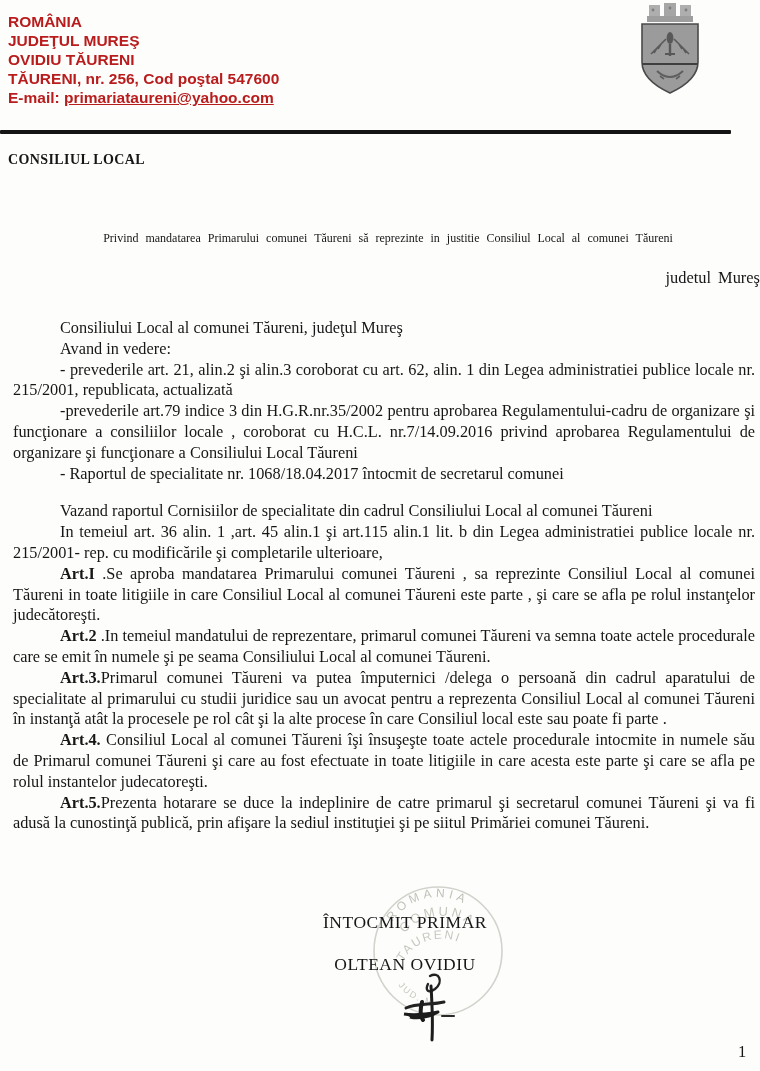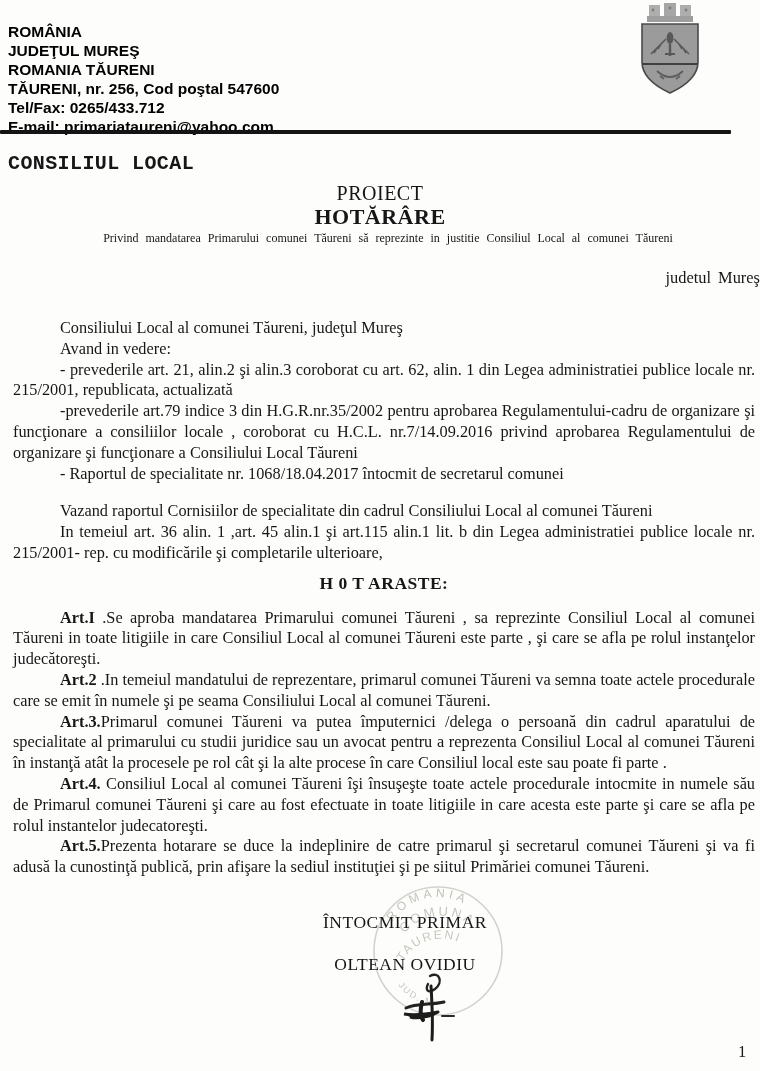--- a/index.html
+++ b/index.html
@@ -7,38 +7,38 @@
     position:relative;
     width:760px;height:1071px;
     margin:0 auto;
     background:#fdfdfc;
     color:#161616;
     overflow:hidden;
     font-family:"Liberation Serif", serif;
   }
   
   .letterhead{
-    position:absolute;top:22px;left:8px;width:520px;
+    position:absolute;top:12px;left:8px;width:520px;
     font-family:"Liberation Sans", sans-serif;
     font-weight:bold;font-size:15.5px;line-height:19px;
-    color:#000000;
+    color:#b91c1c;
   }
   .lh-line{white-space:nowrap;}
   .email{text-decoration:underline;}
   
   .coa{position:absolute;top:2px;left:636px;width:68px;height:98px;}
   
   .divider{
     position:absolute;top:130px;left:0;width:731px;height:4px;
     background:#141414;border-radius:1px;
   }
   
   .org{
     position:absolute;top:152px;left:8px;
-    font-weight:bold;font-size:20px;letter-spacing:.4px;font-family:Liberation Mono, monospace;
+    font-weight:bold;font-size:14px;letter-spacing:.4px;
   }
   .doc-type{
     position:absolute;top:182px;left:0;width:100%;
     text-align:center;font-size:20px;letter-spacing:.5px;
   }
   .doc-title{
     position:absolute;top:204px;left:0;width:100%;
     text-align:center;font-weight:bold;font-size:22px;letter-spacing:.5px;
   }
   .subtitle1{
@@ -79,23 +79,22 @@
   }
 </style>
 </head>
 <body>
 
 <div class="page">
 
   <header class="letterhead">
     <div class="lh-line">ROMÂNIA</div>
     <div class="lh-line">JUDEŢUL MUREŞ</div>
-    <div class="lh-line">ROMANIA TĂURENI</div>
+    <div class="lh-line">OVIDIU TĂURENI</div>
     <div class="lh-line">TĂURENI,  nr. 256, Cod poştal 547600</div>
-    <div class="lh-line">Tel/Fax:  0265/433.712</div>
     <div class="lh-line"><span>E-mail: </span><span class="email">primariataureni@yahoo.com</span></div>
   </header>
 
   <svg class="coa" viewBox="0 0 68 98">
     <g>
       <rect x="13" y="3" width="11" height="11" fill="#aeaeae"></rect>
       <rect x="28" y="1" width="12" height="13" fill="#a6a6a6"></rect>
       <rect x="44" y="3" width="11" height="11" fill="#aeaeae"></rect>
       <rect x="11" y="14" width="46" height="6" fill="#9e9e9e"></rect>
       <circle cx="17" cy="8" r="1.4" fill="#7d7d7d"></circle>
@@ -111,35 +110,32 @@
       <path d="M15 52 L30 37 M18 51 l3-5 M22 47 l3-5" stroke="#5a5a5a" stroke-width="1.6" fill="none"></path>
       <path d="M53 52 L38 37 M50 51 l-3-5 M46 47 l-3-5" stroke="#5a5a5a" stroke-width="1.6" fill="none"></path>
       <path d="M21 69 Q34 81 47 69" stroke="#5f5f5f" stroke-width="2" fill="none"></path>
       <path d="M24 74 l4 3 M44 74 l-4 3" stroke="#5f5f5f" stroke-width="1.6" fill="none"></path>
     </g>
   </svg>
 
   <div class="divider"></div>
 
   <div class="org">CONSILIUL LOCAL</div>
-  <div class="doc-type">PROIECT</div>
-  <div class="doc-title">HOTĂRÂRE</div>
   <div class="subtitle1">Privind mandatarea Primarului comunei Tăureni să reprezinte in justitie Consiliul Local al comunei Tăureni</div>
   <div class="subtitle2">judetul Mureş</div>
 
   <main class="body">
     <p>Consiliului Local al  comunei Tăureni, judeţul Mureş</p>
     <p>Avand in vedere:</p>
     <p class="just">- prevederile art. 21, alin.2 şi alin.3 coroborat cu art. 62, alin. 1 din Legea administratiei publice locale nr. 215/2001, republicata, actualizată</p>
     <p class="just">-prevederile  art.79  indice 3 din H.G.R.nr.35/2002 pentru aprobarea Regulamentului-cadru de organizare şi funcţionare a consiliilor locale , coroborat cu  H.C.L. nr.7/14.09.2016  privind aprobarea Regulamentului de organizare şi  funcţionare a Consiliului Local Tăureni</p>
     <p>- Raportul de specialitate  nr. 1068/18.04.2017 întocmit de  secretarul comunei</p>
     <p class="gap-top">Vazand  raportul Cornisiilor de specialitate din cadrul Consiliului Local al  comunei Tăureni</p>
     <p class="just">In temeiul art. 36 alin. 1  ,art. 45 alin.1  şi art.115 alin.1 lit. b din Legea administratiei publice locale nr. 215/2001- rep. cu modificările şi completarile ulterioare,</p>
 
-    <h2 class="hotaraste">H 0 T ARASTE:</h2>
 
     <p class="just"><span class="art-label">Art.I</span><span> .Se aproba mandatarea Primarului comunei  Tăureni , sa reprezinte Consiliul Local al  comunei Tăureni in toate litigiile in care Consiliul Local al comunei  Tăureni este parte ,  şi care se afla pe rolul instanţelor judecătoreşti.</span></p>
     <p class="just"><span class="art-label">Art.2</span><span> .In temeiul mandatului de reprezentare, primarul comunei  Tăureni va semna toate actele procedurale care se emit în numele şi pe seama Consiliului Local al comunei  Tăureni.</span></p>
     <p class="just"><span class="art-label">Art.3.</span><span>Primarul comunei Tăureni va putea împuternici  /delega o persoană din cadrul aparatului de specialitate al primarului cu studii juridice  sau un avocat pentru a reprezenta Consiliul Local al comunei Tăureni  în instanţă atât la procesele pe rol cât şi la alte  procese  în care Consiliul local este sau  poate fi  parte .</span></p>
     <p class="just"><span class="art-label">Art.4.</span><span> Consiliul Local al comunei  Tăureni  îşi  însuşeşte  toate actele procedurale  intocmite in numele său  de Primarul comunei  Tăureni şi care au fost efectuate in toate litigiile in care acesta este parte şi care se afla pe rolul instantelor judecatoreşti.</span></p>
     <p class="just"><span class="art-label">Art.5.</span><span>Prezenta hotarare se duce la indeplinire de catre primarul  şi secretarul  comunei  Tăureni şi va fi adusă la cunostinţă publică, prin  afişare la sediul instituţiei  şi pe siitul Primăriei  comunei  Tăureni.</span></p>
   </main>
 
   <svg class="stamp" viewBox="0 0 156 156">
     <defs>

